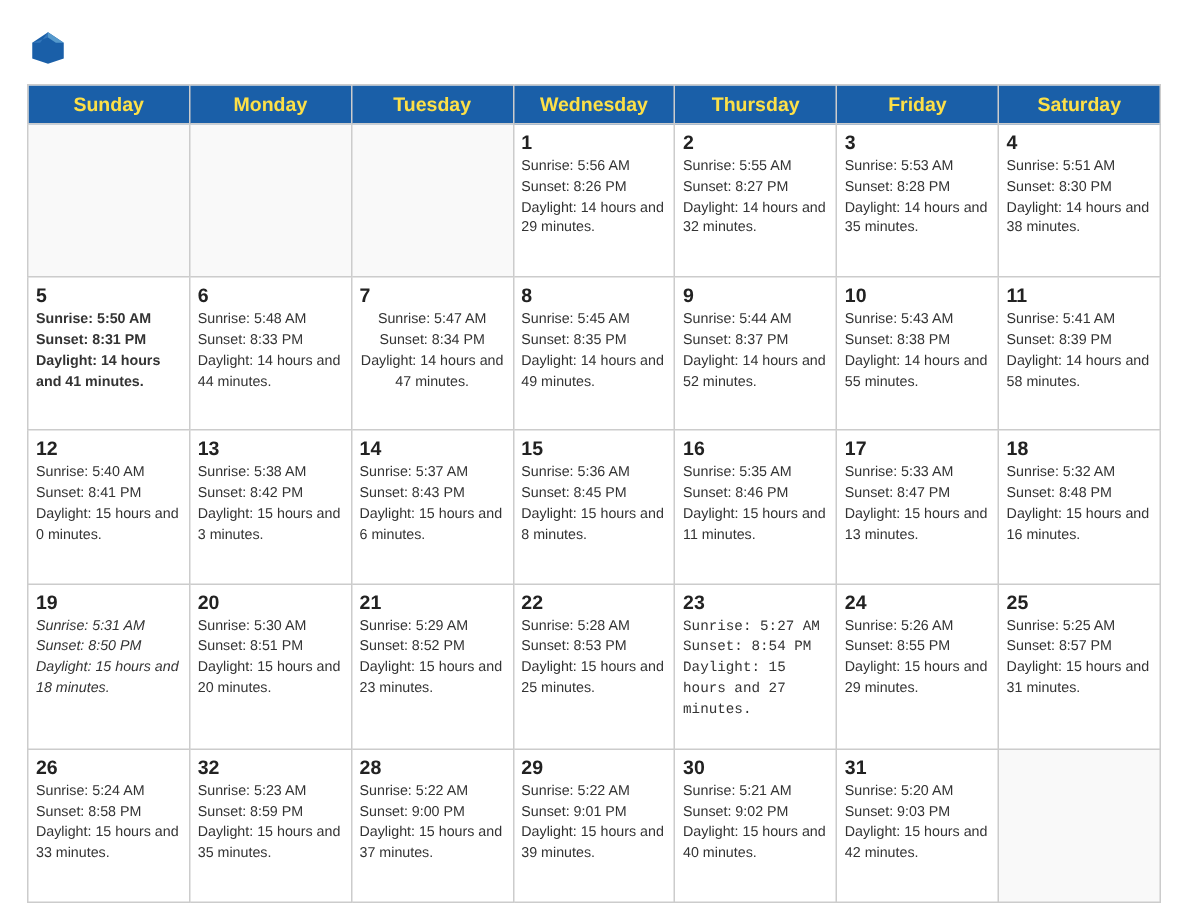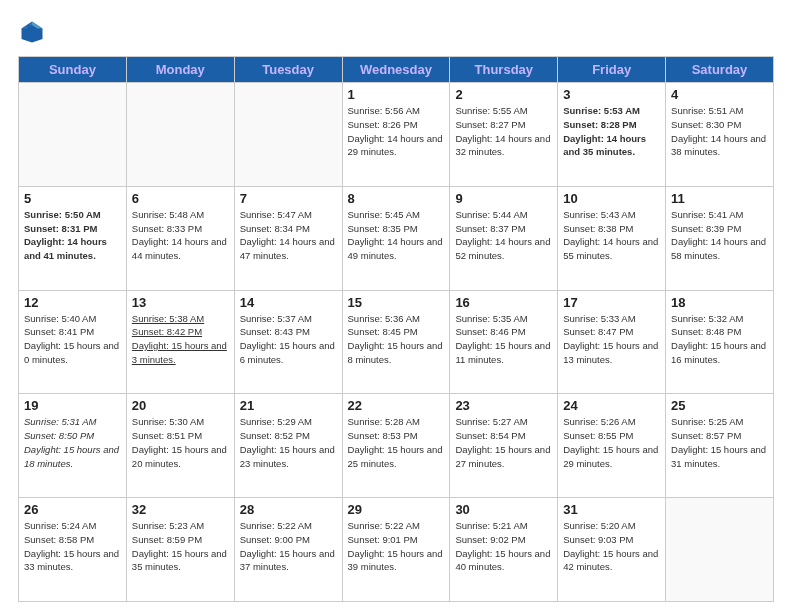--- a/index.html
+++ b/index.html
@@ -54,21 +54,21 @@
     }
     .calendar {
       border: 1px solid #ccc;
       border-collapse: collapse;
       width: 100%;
       flex: 1;
       table-layout: fixed;
     }
     .calendar th {
       background: #1a5fa8;
-      color: #c4b5fd;
+      color: #fde047;
       text-align: center;
       font-size: 13px;
       font-weight: bold;
       padding: 5px 2px;
       border: 1px solid #ccc;
     }
     .calendar td {
       border: 1px solid #ccc;
       vertical-align: top;
       padding: 4px 5px;
@@ -138,21 +138,21 @@
 Daylight: 14 hours and 29 minutes.</div>
           </td>
           <td>
             <div class="day-number">2</div>
             <div class="day-info" style="white-space: pre-line;">Sunrise: 5:55 AM
 Sunset: 8:27 PM
 Daylight: 14 hours and 32 minutes.</div>
           </td>
           <td>
             <div class="day-number">3</div>
-            <div class="day-info" style="white-space: pre-line; font-weight: bold;">Sunrise: 5:53 AM
+            <div class="day-info" style="white-space: pre-line;">Sunrise: 5:53 AM
 Sunset: 8:28 PM
 Daylight: 14 hours and 35 minutes.</div>
           </td>
           <td>
             <div class="day-number">4</div>
             <div class="day-info" style="white-space: pre-line;">Sunrise: 5:51 AM
 Sunset: 8:30 PM
 Daylight: 14 hours and 38 minutes.</div>
           </td>
         </tr>
@@ -164,21 +164,21 @@
 Daylight: 14 hours and 41 minutes.</div>
           </td>
           <td>
             <div class="day-number">6</div>
             <div class="day-info" style="white-space: pre-line;">Sunrise: 5:48 AM
 Sunset: 8:33 PM
 Daylight: 14 hours and 44 minutes.</div>
           </td>
           <td>
             <div class="day-number">7</div>
-            <div class="day-info" style="white-space: pre-line;">Sunrise: 5:47 AM
+            <div class="day-info" style="white-space: pre-line; text-align: center;">Sunrise: 5:47 AM
 Sunset: 8:34 PM
 Daylight: 14 hours and 47 minutes.</div>
           </td>
           <td>
             <div class="day-number">8</div>
             <div class="day-info" style="white-space: pre-line;">Sunrise: 5:45 AM
 Sunset: 8:35 PM
 Daylight: 14 hours and 49 minutes.</div>
           </td>
           <td>
@@ -202,21 +202,21 @@
         </tr>
         <tr>
           <td>
             <div class="day-number">12</div>
             <div class="day-info" style="white-space: pre-line;">Sunrise: 5:40 AM
 Sunset: 8:41 PM
 Daylight: 15 hours and 0 minutes.</div>
           </td>
           <td>
             <div class="day-number">13</div>
-            <div class="day-info" style="white-space: pre-line; text-decoration: underline;">Sunrise: 5:38 AM
+            <div class="day-info" style="white-space: pre-line;">Sunrise: 5:38 AM
 Sunset: 8:42 PM
 Daylight: 15 hours and 3 minutes.</div>
           </td>
           <td>
             <div class="day-number">14</div>
             <div class="day-info" style="white-space: pre-line;">Sunrise: 5:37 AM
 Sunset: 8:43 PM
 Daylight: 15 hours and 6 minutes.</div>
           </td>
           <td>
@@ -264,21 +264,21 @@
 Daylight: 15 hours and 23 minutes.</div>
           </td>
           <td>
             <div class="day-number">22</div>
             <div class="day-info" style="white-space: pre-line;">Sunrise: 5:28 AM
 Sunset: 8:53 PM
 Daylight: 15 hours and 25 minutes.</div>
           </td>
           <td>
             <div class="day-number">23</div>
-            <div class="day-info" style="white-space: pre-line;">Sunrise: 5:27 AM
+            <div class="day-info" style="white-space: pre-line; font-family: Liberation Mono, monospace;">Sunrise: 5:27 AM
 Sunset: 8:54 PM
 Daylight: 15 hours and 27 minutes.</div>
           </td>
           <td>
             <div class="day-number">24</div>
             <div class="day-info" style="white-space: pre-line;">Sunrise: 5:26 AM
 Sunset: 8:55 PM
 Daylight: 15 hours and 29 minutes.</div>
           </td>
           <td>

